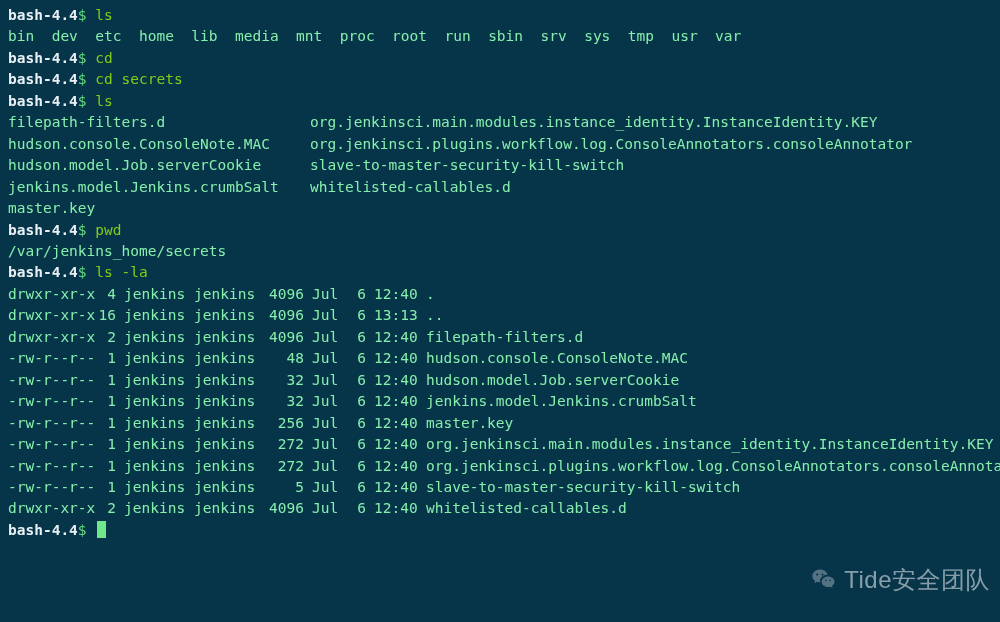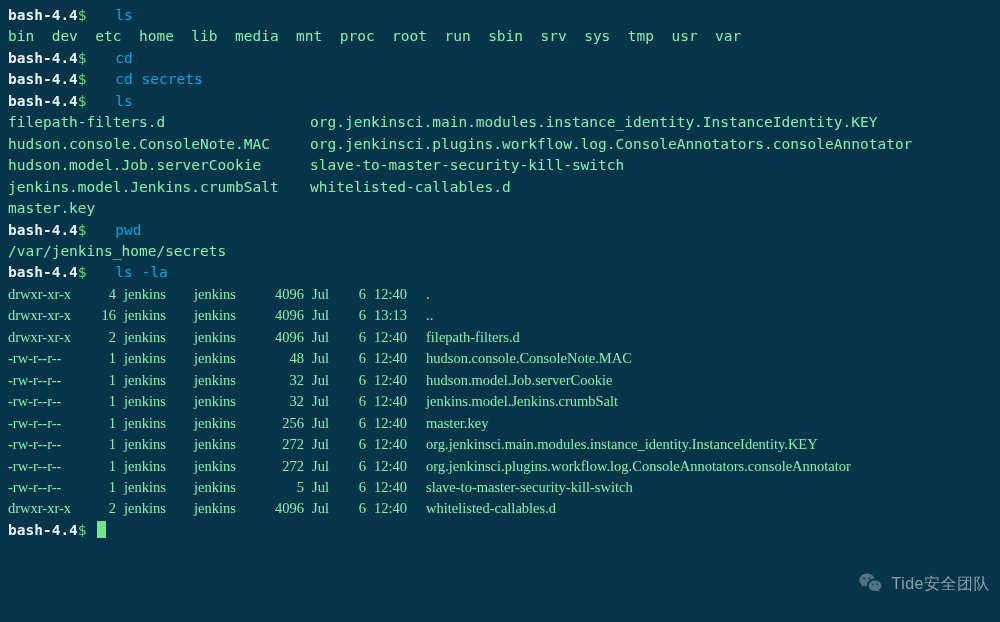--- a/index.html
+++ b/index.html
@@ -24,60 +24,58 @@
       display: block;
     }
     .prompt {
       color: #e8f0f4;
       font-weight: bold;
     }
     .dollar {
       color: #64dd80;
     }
     .cmd {
-      color: #0ea5e9;
-      margin-left: 20px;
+      color: #84cc16;
     }
     .output {
       color: #86efac;
     }
     .secrets-cols {
       display: grid;
       grid-template-columns: 302px 1fr;
       white-space: pre;
     }
     .root-dirs {
       display: flex;
       gap: 0;
       white-space: pre;
     }
     .ls-la-row {
       display: grid;
       grid-template-columns: 88px 28px 70px 70px 48px 36px 26px 52px 1fr;
       white-space: pre;
-      font-family: Liberation Serif, serif;
     }
     .cursor {
       display: inline-block;
       width: 9px;
       height: 17px;
       background: #6fe88a;
       vertical-align: text-bottom;
       margin-left: 2px;
     }
     .watermark {
       position: absolute;
       right: 10px;
       bottom: 24px;
       display: flex;
       align-items: center;
       gap: 6px;
       color: rgba(240,245,248,0.55);
       font-family: sans-serif;
-      font-size: 16px;
+      font-size: 24px;
       letter-spacing: 0.5px;
     }
     .watermark-icon {
       width: 28px;
       height: 28px;
       display: flex;
       align-items: center;
       justify-content: center;
       opacity: 0.55;
     }

